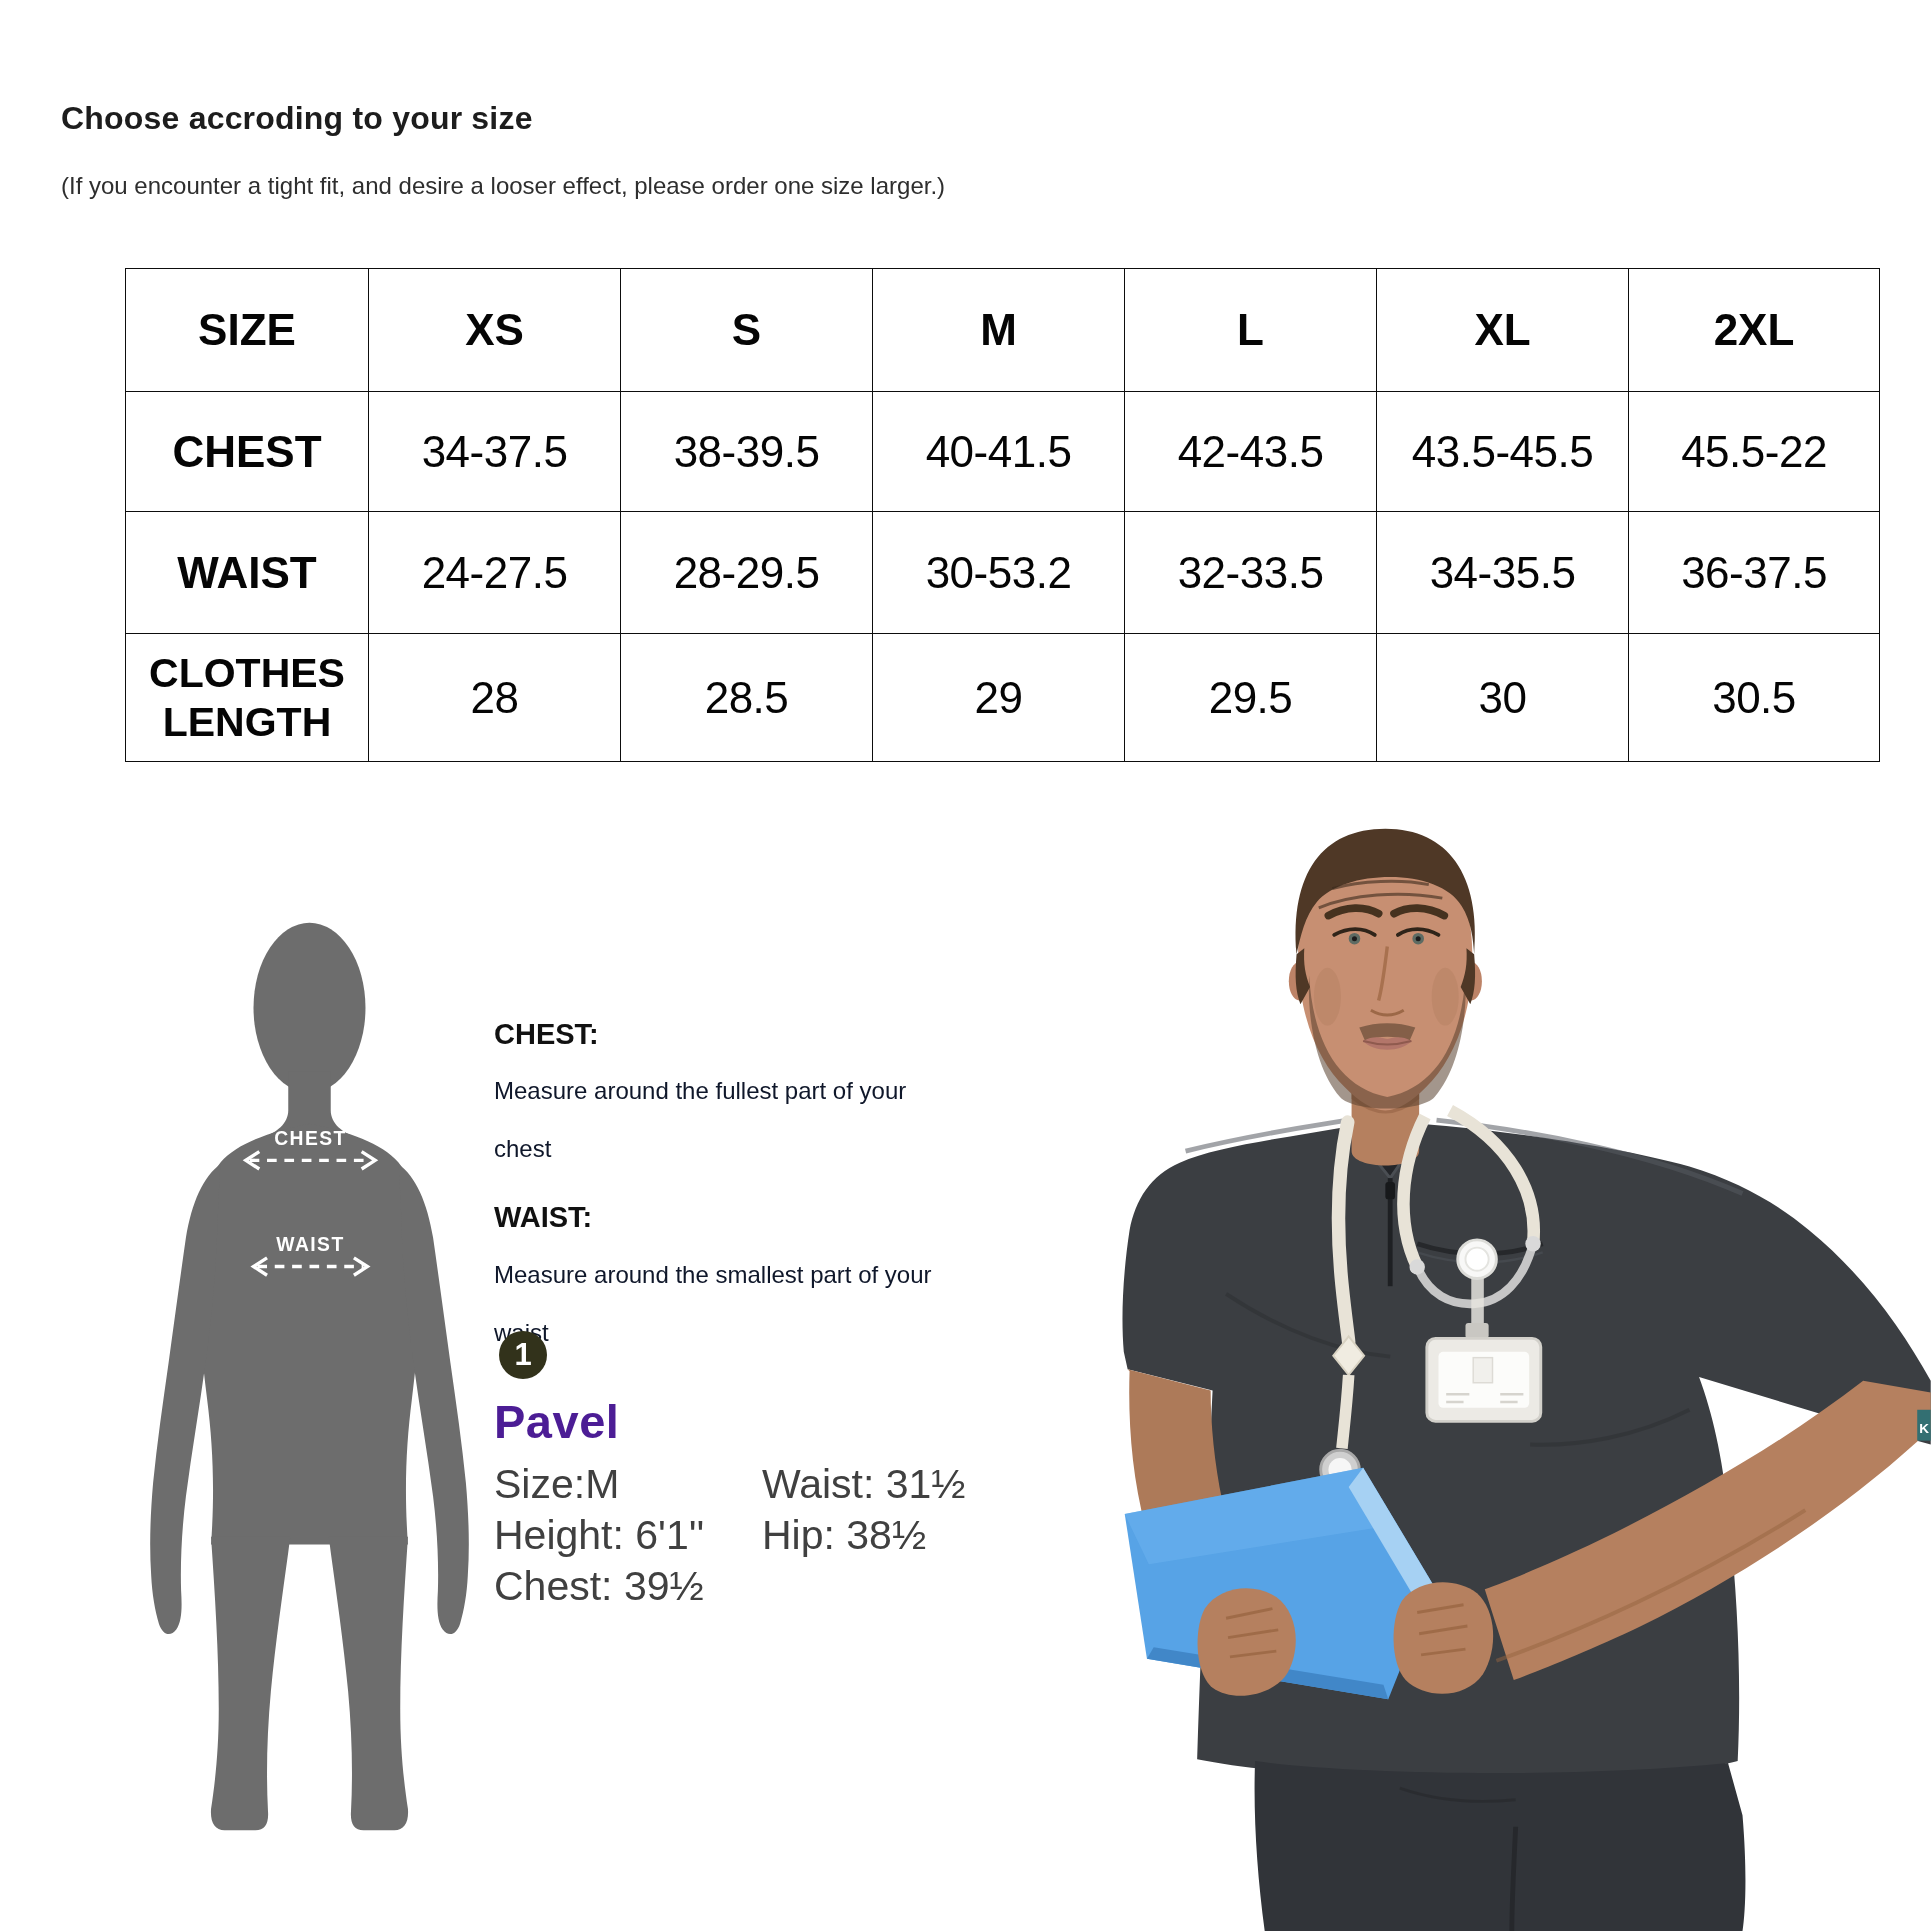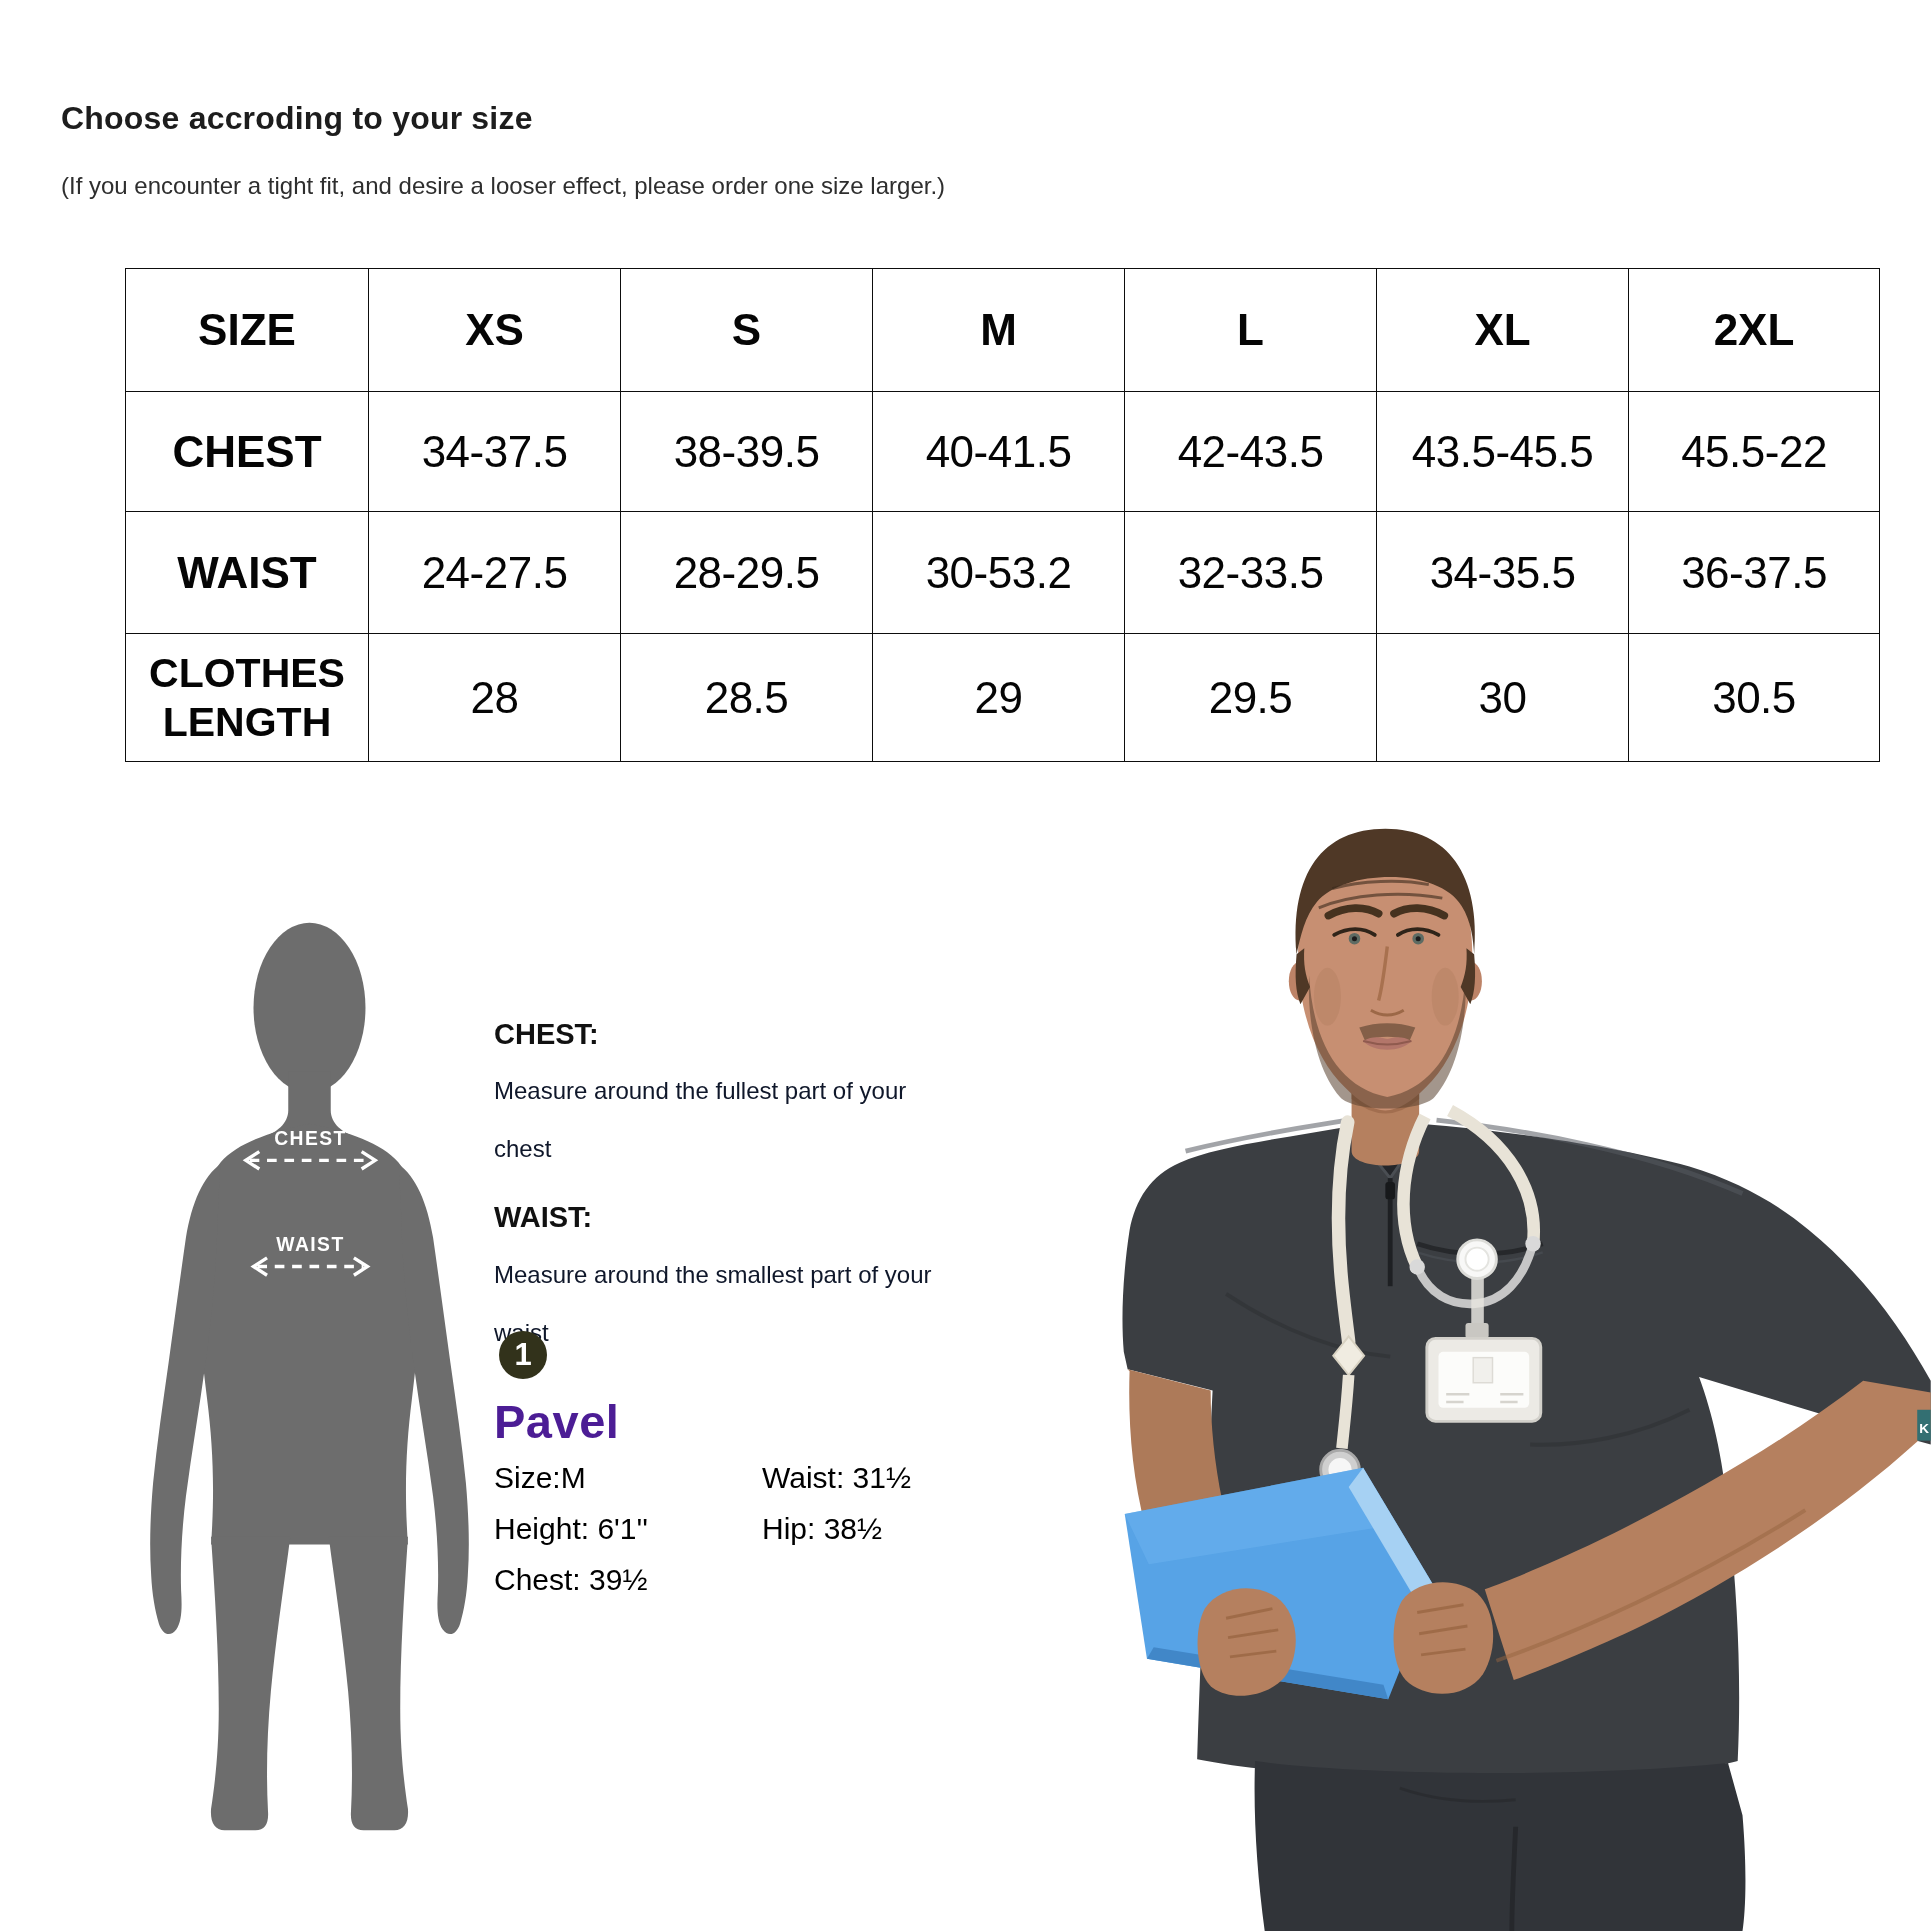--- a/index.html
+++ b/index.html
@@ -21,21 +21,21 @@
   table.size-table tr.hdr td, table.size-table td.rowlabel{font-weight:700;letter-spacing:0;}
   table.size-table td.rowlabel{line-height:1.18;}
   .guide-h{font-size:29px;font-weight:700;color:#111;}
   .guide-p{font-size:24px;line-height:58px;color:#0f172a;width:463px;}
   .badge{
     left:499px;top:1331px;width:48px;height:48px;border-radius:50%;
     display:flex;align-items:center;justify-content:center;
     color:#fff;font-size:31px;font-weight:700;
   }
   .model-name{left:494px;top:1394px;font-size:47px;font-weight:700;color:#4c1d95;letter-spacing:0.5px;}
-  .info-line{font-size:30px;color:#000000;}
+  .info-line{font-size:41px;color:#404040;}
   svg text{font-family:"Liberation Sans", sans-serif;}
 </style>
 </head>
 <body>
 
 <div class="abs page-title">Choose accroding to your size</div>
 <div class="abs page-subtitle">(If you encounter a tight fit, and desire a looser effect, please order one size larger.)</div>
 
 <table class="size-table">
   <colgroup>

